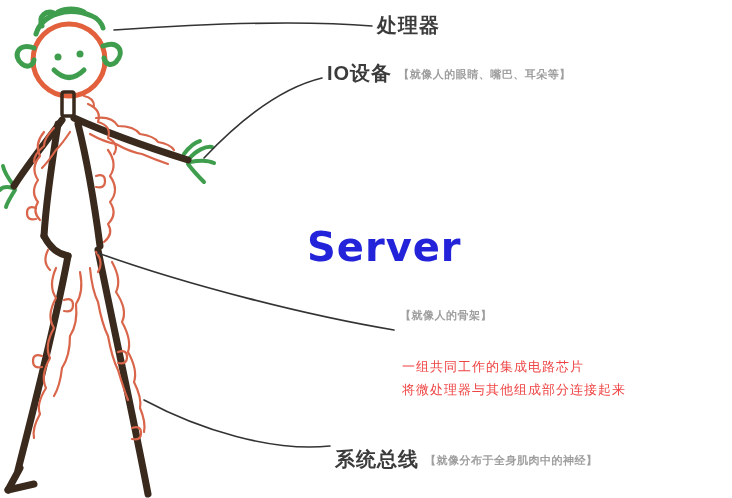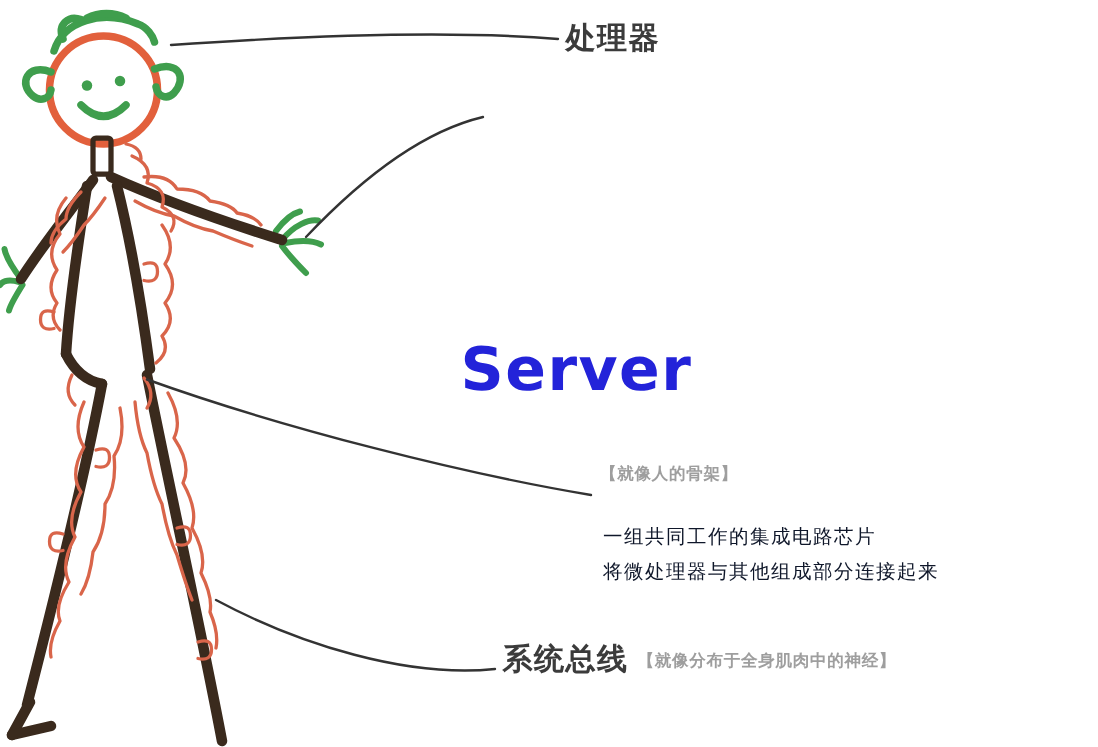--- a/index.html
+++ b/index.html
@@ -38,28 +38,29 @@
   .server-title{
     font-family:"DejaVu Sans", sans-serif;
     font-size:40px;
     font-weight:800;
     color:#2323d9;
     letter-spacing:1px;
   }
   .chipset{left:400px;top:308px;}
   .chipset-desc{
     position:absolute;
-    left:402px;top:346px;
+    left:402px;top:356px;
     z-index:2;
-    color:#0f172a;
+    color:#ef4444;
     font-size:13px;
     line-height:23px;
     letter-spacing:1px;
+    font-family:Liberation Mono, monospace;
   }
-  .bus{left:335px;top:426px;}
+  .bus{left:335px;top:446px;}
 </style>
 </head>
 <body>
 
 <div class="canvas">
 
   <svg class="drawing" viewBox="0 0 732 498" xmlns="http://www.w3.org/2000/svg">
 
     <g fill="none" stroke-width="5" stroke-linecap="round" stroke="#e2603c">
       <circle cx="69" cy="60" r="36"></circle>
@@ -127,20 +128,24 @@
       <path d="M322 78 C280 88 240 120 204 158"></path>
       <path d="M394 330 C310 316 190 286 98 253"></path>
       <path d="M330 446 C272 452 200 430 144 400"></path>
     </g>
   </svg>
 
   <div class="label processor">
     <span class="title">处理器</span>
   </div>
 
+  <div class="label io">
+    <span class="title">IO设备</span>
+    <span class="note">【就像人的眼睛、嘴巴、耳朵等】</span>
+  </div>
 
   <div class="label server">
     <span class="server-title">Server</span>
   </div>
 
   <div class="label chipset">
     <span class="note">【就像人的骨架】</span>
   </div>
   <div class="chipset-desc">
     <div>一组共同工作的集成电路芯片</div>

